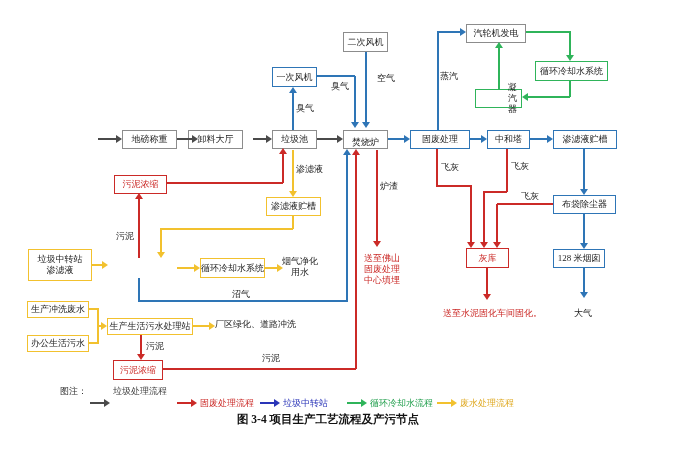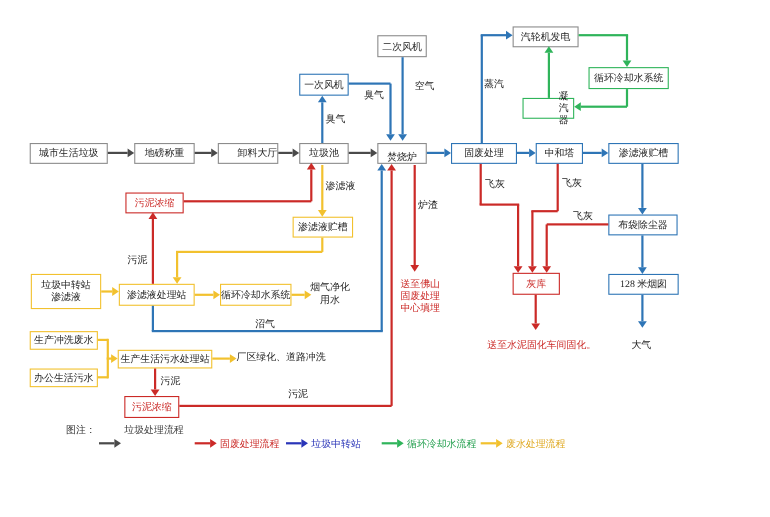--- a/index.html
+++ b/index.html
@@ -24,42 +24,40 @@
   .lbl{position:absolute;font-size:9px;line-height:11px;color:#1f1f1f;white-space:pre-line;}
   .lbl.red{color:#cb2a27;}
   .leg{position:absolute;font-size:9px;line-height:11px;}
   .caption{position:absolute;font-size:11.5px;font-weight:bold;color:#111;text-align:center;}
 </style>
 </head>
 <body>
 
 <div id="stage">
 
-  <div class="box b-gray" style="left:27px;top:130px;width:71px;height:19px;"><span>城市生活垃圾</span></div>
   <div class="box b-gray" style="left:122px;top:130px;width:55px;height:19px;"><span>地磅称重</span></div>
-  <div class="box b-gray" style="left:198px;top:130px;width:55px;height:19px;justify-content:flex-end;"><span>卸料大厅</span></div>
+  <div class="box b-gray" style="left:188px;top:130px;width:55px;height:19px;"><span>卸料大厅</span></div>
   <div class="box b-gray" style="left:272px;top:130px;width:45px;height:19px;"><span>垃圾池</span></div>
   <div class="box b-gray" style="left:343px;top:130px;width:45px;height:19px;align-items:flex-end;"><span>焚烧炉</span></div>
   <div class="box b-blue" style="left:410px;top:130px;width:60px;height:19px;"><span>固废处理</span></div>
   <div class="box b-blue" style="left:487px;top:130px;width:43px;height:19px;"><span>中和塔</span></div>
   <div class="box b-blue" style="left:553px;top:130px;width:64px;height:19px;"><span>渗滤液贮槽</span></div>
 
   <div class="box b-blue" style="left:272px;top:67px;width:45px;height:20px;"><span>一次风机</span></div>
   <div class="box b-gray" style="left:343px;top:32px;width:45px;height:20px;"><span>二次风机</span></div>
   <div class="box b-gray" style="left:466px;top:24px;width:60px;height:19px;"><span>汽轮机发电</span></div>
   <div class="box b-green" style="left:535px;top:61px;width:73px;height:20px;"><span>循环冷却水系统</span></div>
   <div class="box b-green" style="left:475px;top:89px;width:47px;height:19px;padding-left:28px;"><span>凝汽器</span></div>
 
   <div class="box b-blue" style="left:553px;top:195px;width:63px;height:19px;"><span>布袋除尘器</span></div>
-  <div class="box b-blue" style="left:553px;top:249px;width:64px;height:19px;"><span>128 米烟囱</span></div>
+  <div class="box b-blue" style="left:553px;top:249px;width:52px;height:19px;"><span>128 米烟囱</span></div>
   <div class="box b-red" style="left:466px;top:248px;width:43px;height:20px;"><span>灰库</span></div>
 
   <div class="box b-red" style="left:114px;top:175px;width:53px;height:19px;"><span>污泥浓缩</span></div>
   <div class="box b-yellow" style="left:266px;top:197px;width:55px;height:19px;"><span>渗滤液贮槽</span></div>
-  <div class="box b-yellow" style="left:108px;top:258px;width:69px;height:20px;"><span>渗滤液处理站</span></div>
   <div class="box b-yellow" style="left:200px;top:258px;width:65px;height:20px;"><span>循环冷却水系统</span></div>
   <div class="box b-yellow" style="left:28px;top:249px;width:64px;height:32px;"><span>垃圾中转站
 渗滤液</span></div>
   <div class="box b-yellow" style="left:27px;top:301px;width:62px;height:17px;"><span>生产冲洗废水</span></div>
   <div class="box b-yellow" style="left:27px;top:335px;width:62px;height:17px;"><span>办公生活污水</span></div>
   <div class="box b-yellow" style="left:107px;top:318px;width:86px;height:17px;"><span>生产生活污水处理站</span></div>
   <div class="box b-red" style="left:113px;top:360px;width:50px;height:20px;"><span>污泥浓缩</span></div>
 
   <div class="ln cK" style="left:98px;top:138px;width:18px;height:2px;"></div>
   <div class="ar r cK" style="left:116px;top:135px;"></div>
@@ -190,14 +188,15 @@
   <span class="leg cN" style="left:283px;top:398px;">垃圾中转站</span>
 
   <div class="ln cG" style="left:347px;top:402px;width:14px;height:2px;"></div>
   <div class="ar r cG" style="left:361px;top:399px;"></div>
   <span class="leg" style="left:370px;top:398px;color:#1f9e4b;">循环冷却水流程</span>
 
   <div class="ln cY" style="left:437px;top:402px;width:14px;height:2px;"></div>
   <div class="ar r cY" style="left:451px;top:399px;"></div>
   <span class="leg" style="left:460px;top:398px;color:#dfa81f;">废水处理流程</span>
 
+  <div class="caption" style="left:178px;top:412px;width:300px;">图 3-4 项目生产工艺流程及产污节点</div>
 
 </div>
 
 </body></html>

